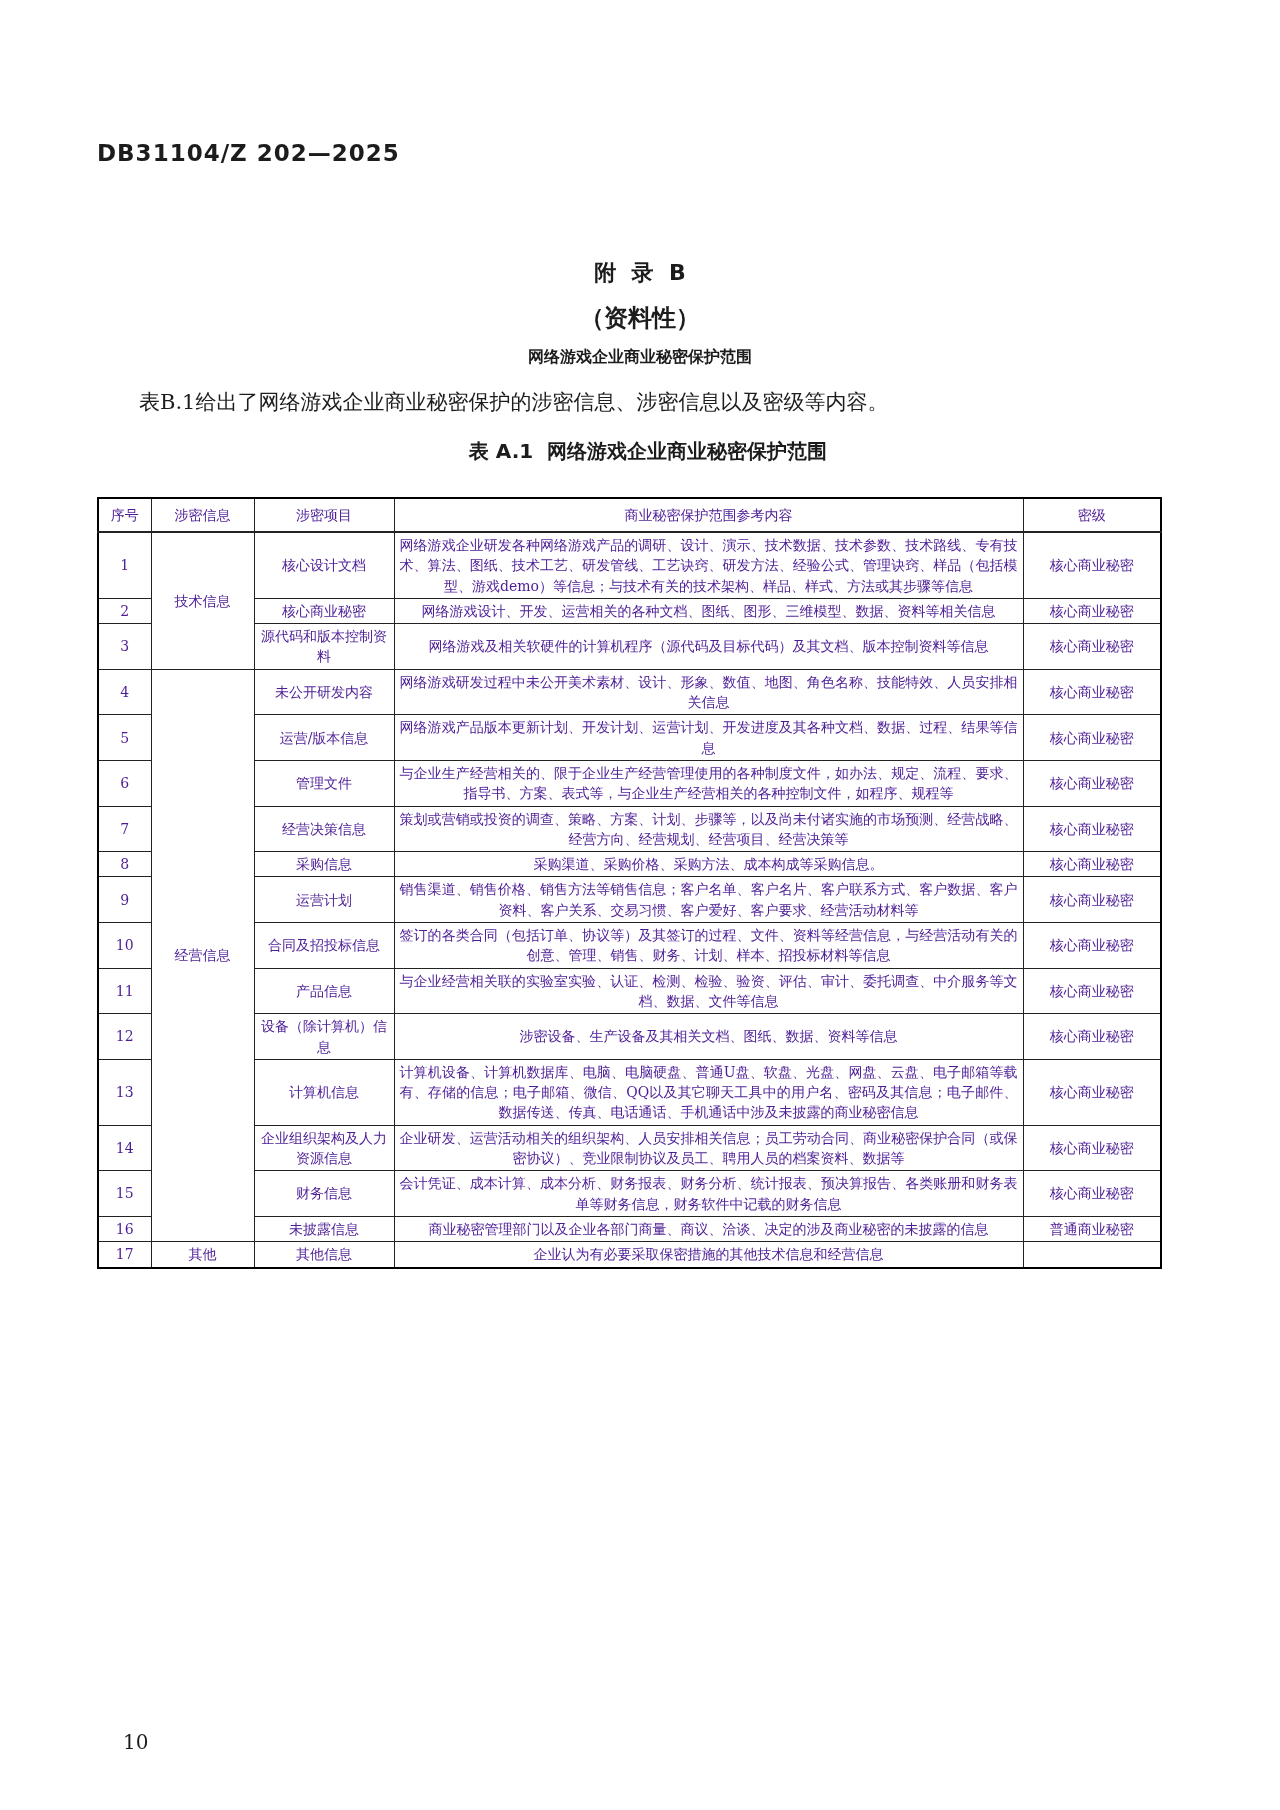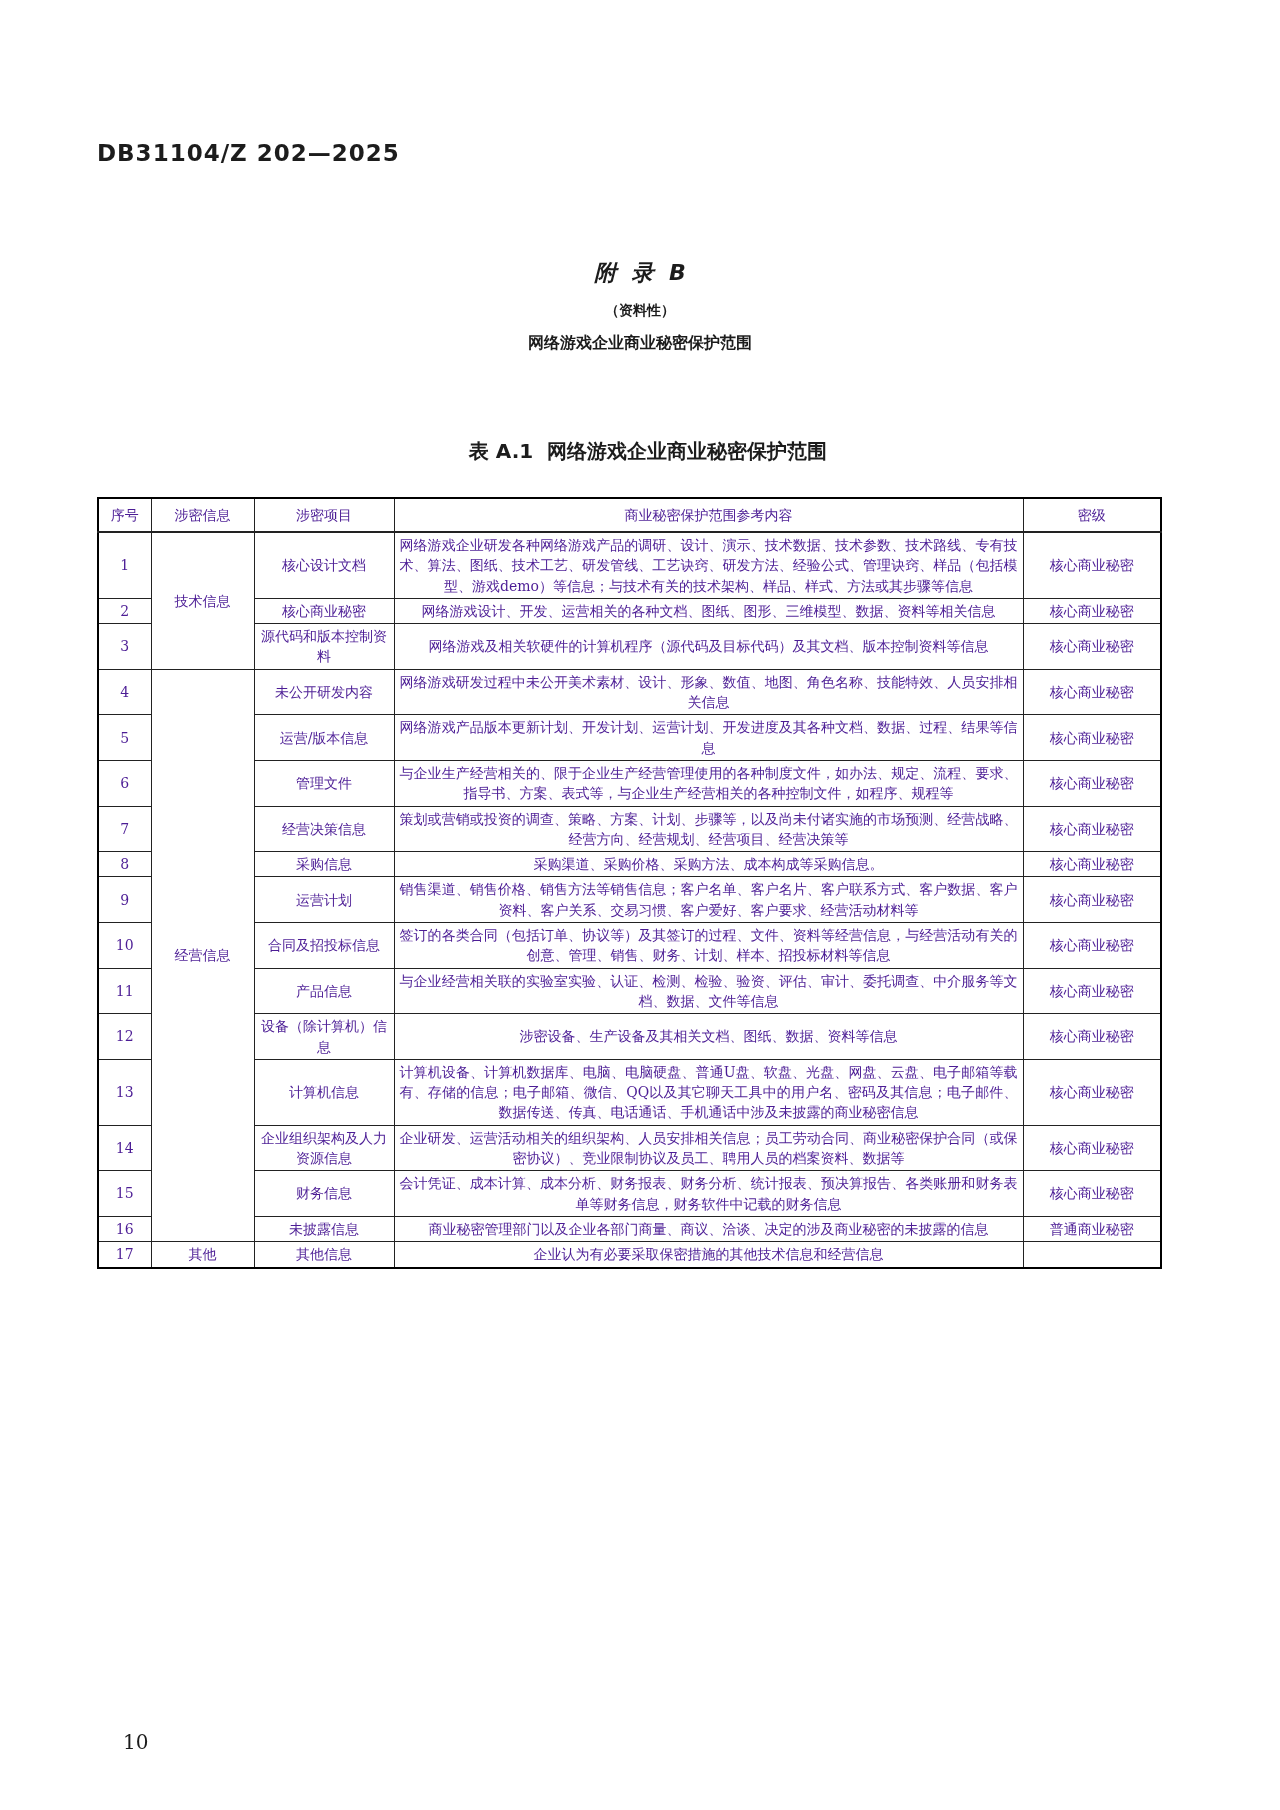--- a/index.html
+++ b/index.html
@@ -25,22 +25,22 @@
   }
   .title-block {
     position: absolute;
     left: 0;
     top: 258px;
     width: 100%;
     text-align: center;
     font-family: "DejaVu Sans", "Liberation Sans", sans-serif;
     font-weight: bold;
   }
-  .title-line1 { font-size: 22px; white-space: pre; margin-bottom: 14px; font-style: italic; }
-  .title-line2 { font-size: 14px; white-space: pre; margin-bottom: 13px; }
+  .title-line1 { font-size: 22px; white-space: pre; margin-bottom: 14px; }
+  .title-line2 { font-size: 24px; white-space: pre; margin-bottom: 13px; }
   .title-line3 { font-size: 16px; white-space: pre; }
   .intro {
     position: absolute;
     left: 97px;
     top: 388px;
     width: 1063px;
     font-size: 21px;
     text-indent: 2em;
     line-height: 1.4;
   }
@@ -98,20 +98,21 @@
 <div class="page">
 
   <div class="doc-code">DB31104/Z 202—2025</div>
 
   <div class="title-block">
     <div class="title-line1">附  录  B</div>
     <div class="title-line2">（资料性）</div>
     <div class="title-line3">网络游戏企业商业秘密保护范围</div>
   </div>
 
+  <div class="intro">表B.1给出了网络游戏企业商业秘密保护的涉密信息、涉密信息以及密级等内容。</div>
 
   <div class="tbl-caption">表 A.1  网络游戏企业商业秘密保护范围</div>
 
   <table class="tbl">
     <colgroup>
         <col style="width: 53px;">
         <col style="width: 103px;">
         <col style="width: 140px;">
         <col style="width: 629px;">
         <col style="width: 138px;">

